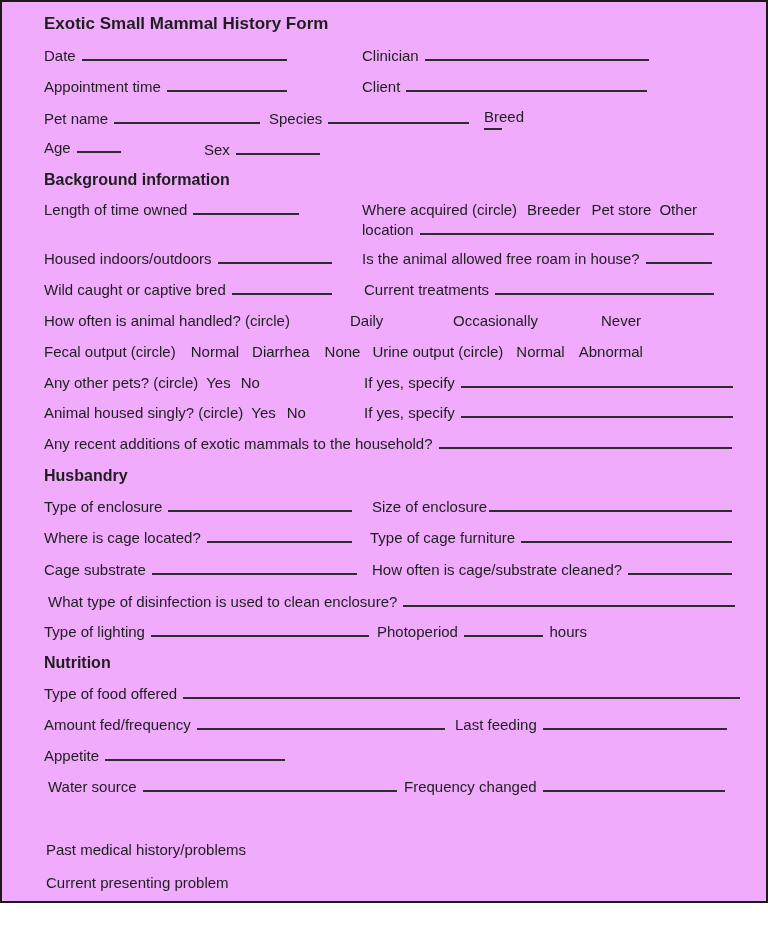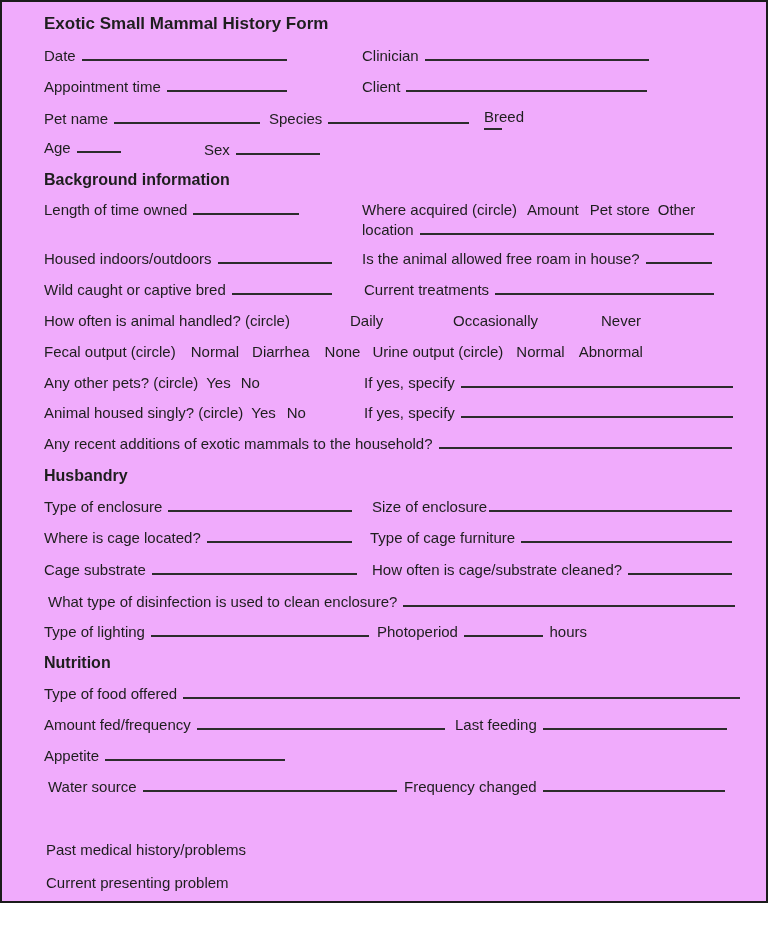--- a/index.html
+++ b/index.html
@@ -89,21 +89,21 @@
 
   <div class="heading" style="left:42px; top:168px;">Background information</div>
 
   <div class="seg" style="left:42px; top:198px; width:255px;">
     <span class="lbl">Length of time owned</span>
     <span class="blank"></span>
   </div>
   <div class="twoline" style="left:360px; top:198px; width:352px;">
     <div class="seg" style="width:352px;">
       <span class="lbl">Where acquired (circle)</span>
-      <span class="opt" style="margin-left:10px;">Amount</span>
+      <span class="opt" style="margin-left:10px;">Breeder</span>
       <span class="opt" style="margin-left:11px;">Pet store</span>
       <span class="opt" style="margin-left:8px;">Other</span>
     </div>
     <div class="seg" style="width:352px;">
       <span class="lbl">location</span>
       <span class="blank"></span>
     </div>
   </div>
 
   <div class="seg" style="left:42px; top:247px; width:288px;">

